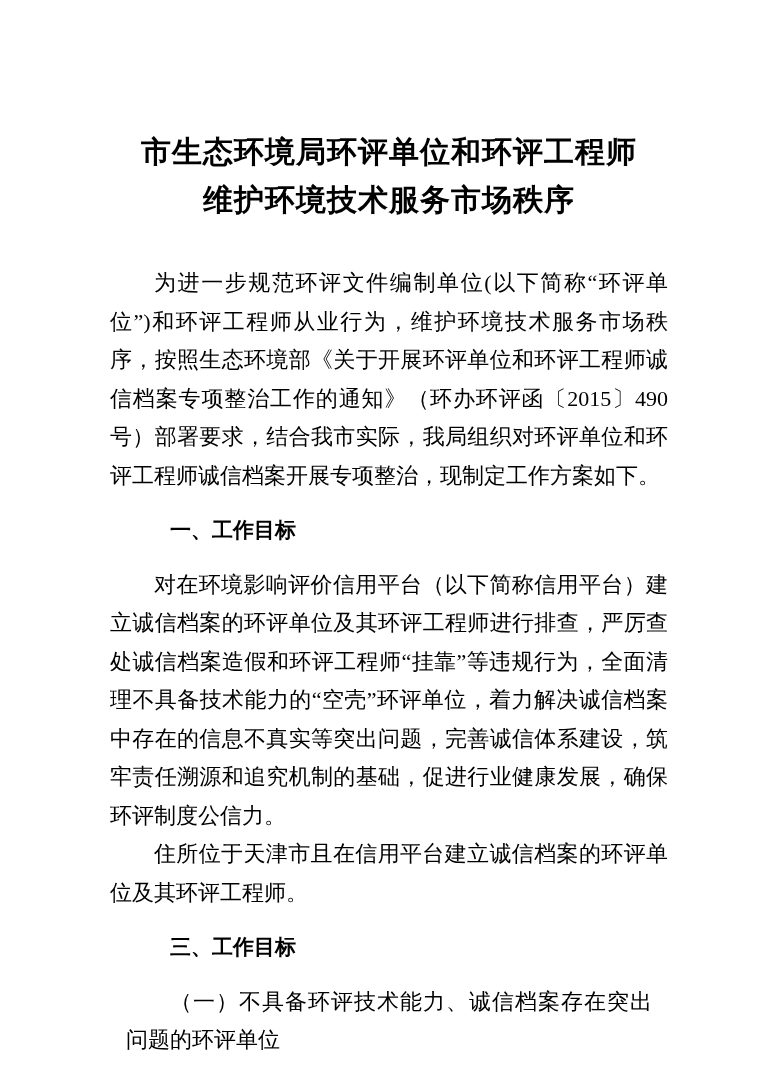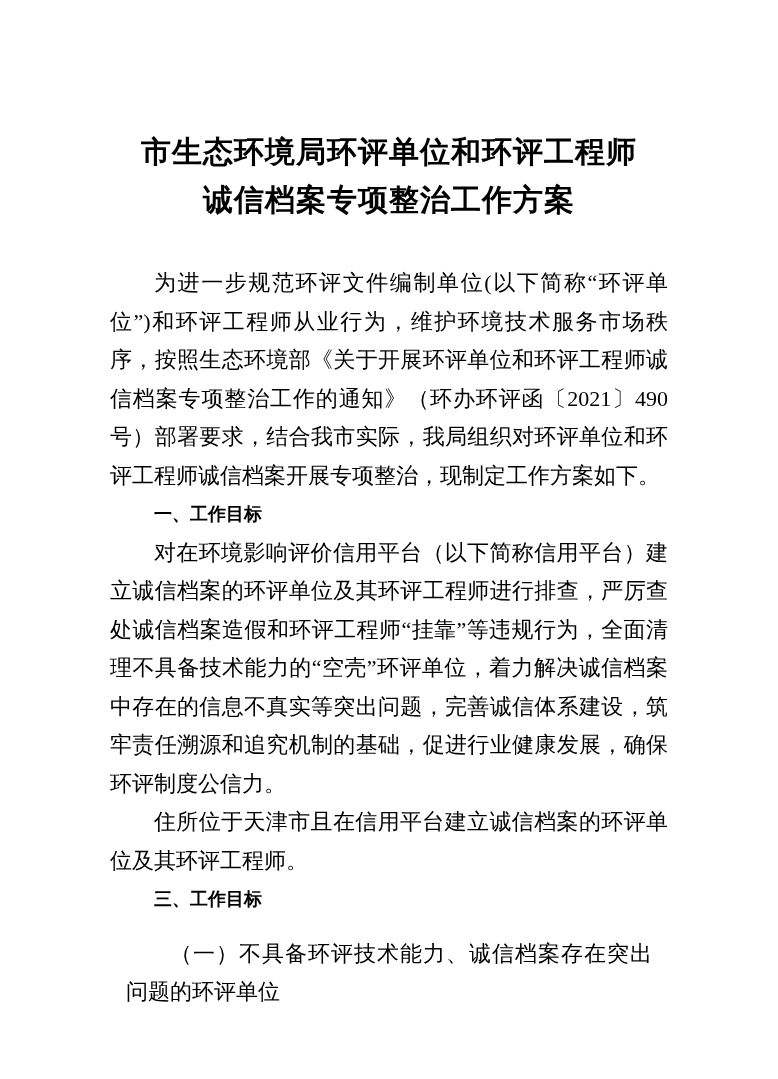--- a/index.html
+++ b/index.html
@@ -38,50 +38,50 @@
   .para {
     font-size: 22px;
     line-height: 38.5px;
     text-align: justify;
     text-justify: inter-ideograph;
     text-indent: 44px;
     margin: 0;
     word-break: break-all;
   }
   .heading {
-    font-size: 18px;
+    font-size: 21px;
     line-height: 38.5px;
     font-weight: bold;
     font-family: "Liberation Sans", "DejaVu Sans", sans-serif;
     text-indent: 44px;
-    margin: 0;
+    margin: 16px;
   }
   .subheading {
     font-size: 22px;
     line-height: 38.5px;
     text-align: justify;
     text-justify: inter-ideograph;
     text-indent: 44px;
     margin: 16px;
     word-break: break-all;
   }
 </style>
 </head>
 <body>
 
 <div class="page">
   <div class="content">
 
     <h1 class="doc-title">
       <span>市生态环境局环评单位和环评工程师</span><br>
-      <span>诚信档案专项整治工作方案</span>
+      <span>维护环境技术服务市场秩序</span>
     </h1>
 
     <div class="body-text">
-      <p class="para">为进一步规范环评文件编制单位(以下简称“环评单位”)和环评工程师从业行为，维护环境技术服务市场秩序，按照生态环境部《关于开展环评单位和环评工程师诚信档案专项整治工作的通知》（环办环评函〔2021〕490 号）部署要求，结合我市实际，我局组织对环评单位和环评工程师诚信档案开展专项整治，现制定工作方案如下。</p>
+      <p class="para">为进一步规范环评文件编制单位(以下简称“环评单位”)和环评工程师从业行为，维护环境技术服务市场秩序，按照生态环境部《关于开展环评单位和环评工程师诚信档案专项整治工作的通知》（环办环评函〔2015〕490 号）部署要求，结合我市实际，我局组织对环评单位和环评工程师诚信档案开展专项整治，现制定工作方案如下。</p>
       <p class="heading">一、工作目标</p>
       <p class="para">对在环境影响评价信用平台（以下简称信用平台）建立诚信档案的环评单位及其环评工程师进行排查，严厉查处诚信档案造假和环评工程师“挂靠”等违规行为，全面清理不具备技术能力的“空壳”环评单位，着力解决诚信档案中存在的信息不真实等突出问题，完善诚信体系建设，筑牢责任溯源和追究机制的基础，促进行业健康发展，确保环评制度公信力。</p>
       <p class="para">住所位于天津市且在信用平台建立诚信档案的环评单位及其环评工程师。</p>
       <p class="heading">三、工作目标</p>
       <p class="subheading">（一）不具备环评技术能力、诚信档案存在突出问题的环评单位</p>
     </div>
 
   </div>
 </div>
 

